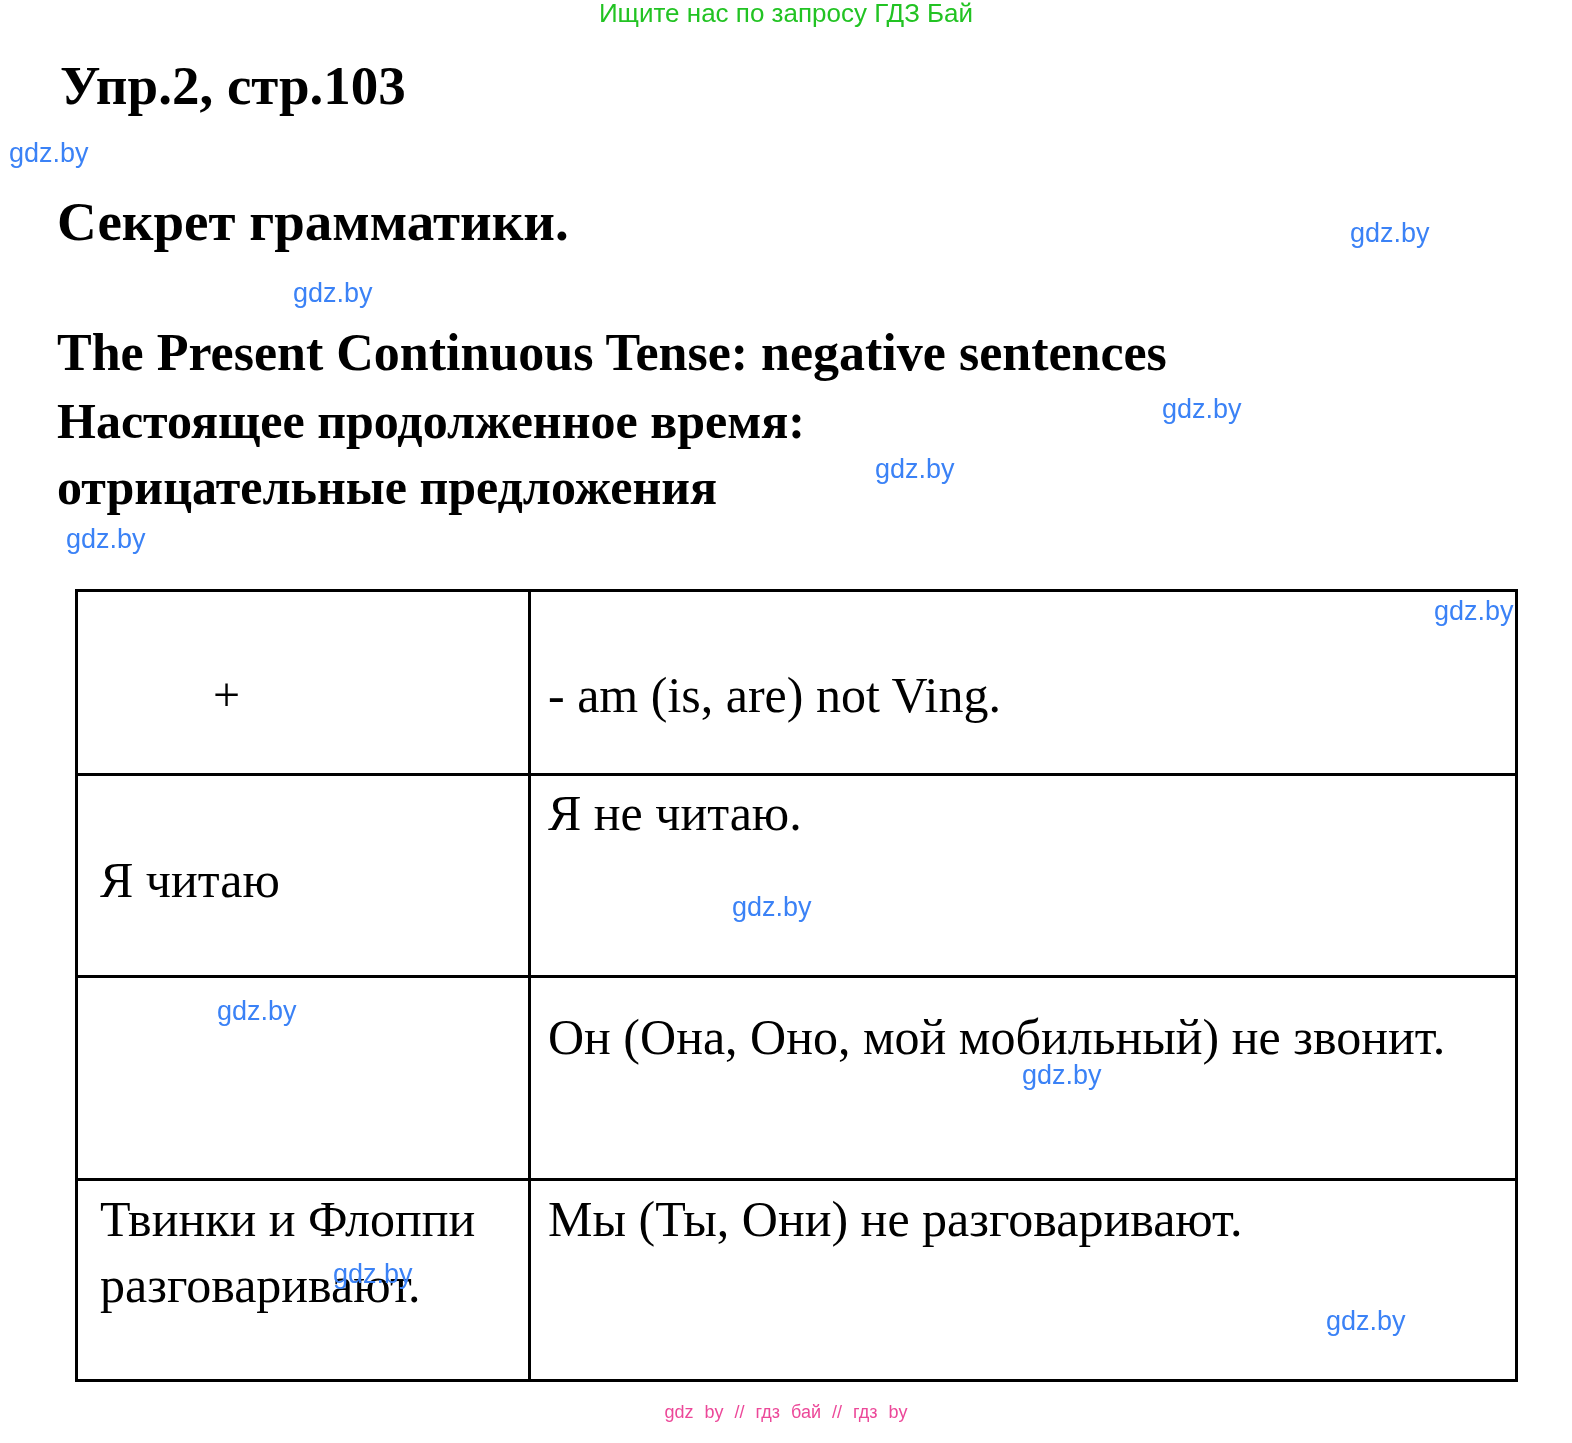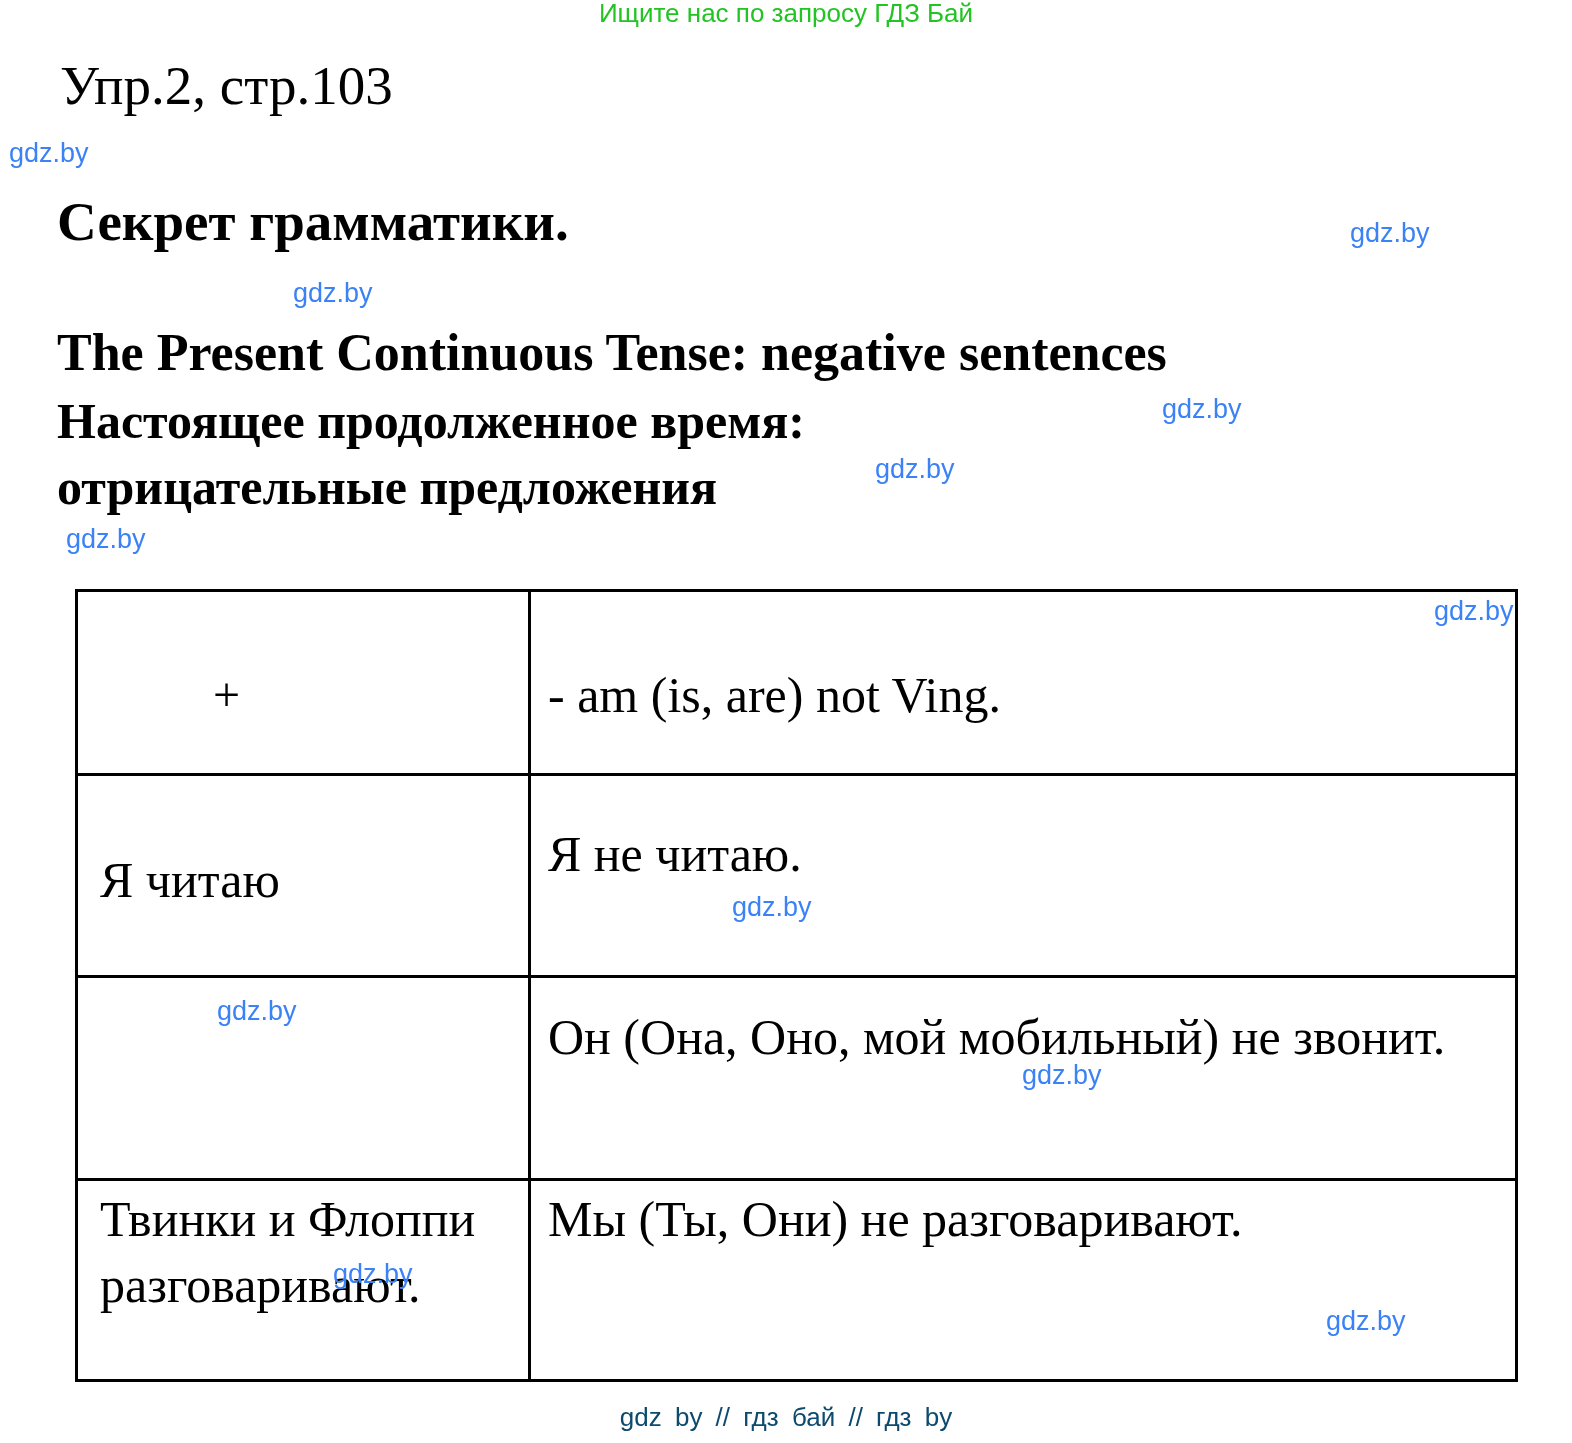--- a/index.html
+++ b/index.html
@@ -21,28 +21,28 @@
       left: 0; width: 1572px; top: -2px;
       text-align: center;
       font-family: "Liberation Sans", sans-serif;
       font-size: 26px;
       color: #22c323;
     }
     .footer-banner {
       left: 0; width: 1572px; top: 1402px;
       text-align: center;
       font-family: "Liberation Sans", sans-serif;
-      font-size: 26px;
-      color: #0c4a6e;
+      font-size: 18px;
+      color: #ec4899;
       word-spacing: 6px;
     }
 
     .h-exercise {
       left: 60px; top: 54px;
-      font-size: 55px; font-weight: normal;
+      font-size: 55px; font-weight: bold;
       letter-spacing: 0px;
     }
     .h-secret {
       left: 57px; top: 190px;
       font-size: 55px; font-weight: bold; text-align: right;
     }
     .h-tense {
       left: 57px; top: 323px;
       font-size: 52px; font-weight: bold;
       transform: scaleX(1.0);
@@ -116,21 +116,21 @@
 <div class="grammar-table">
   <div class="col-divider"></div>
   <div class="row-divider" style="top:181px;"></div>
   <div class="row-divider" style="top:383px;"></div>
   <div class="row-divider" style="top:586px;"></div>
 
   <div class="cell-text" style="left:135px; top:70px; font-size:48px;">+</div>
   <div class="cell-text" style="left:470px; top:70px; white-space:nowrap;">-  am (is, are) not Ving.</div>
 
   <div class="cell-text" style="left:22px; top:255px; white-space:nowrap;">Я читаю</div>
-  <div class="cell-text" style="left:470px; top:188px; white-space:nowrap;margin-top:41px;">Я не читаю.</div>
+  <div class="cell-text" style="left:470px; top:188px; white-space:nowrap;">Я не читаю.</div>
 
   <div class="cell-text right-wide" style="left:470px; top:412px; width:950px;">Он (Она, Оно, мой мобильный) не звонит.</div>
 
   <div class="cell-text" style="left:22px; top:594px; width:420px;">Твинки и Флоппи разговаривают.</div>
   <div class="cell-text" style="left:470px; top:594px; white-space:nowrap;">Мы (Ты, Они) не разговаривают.</div>
 </div>
 
 <div class="abs wm" style="left:1434px; top:596px;">gdz.by</div>
 <div class="abs wm" style="left:732px; top:892px;">gdz.by</div>
 <div class="abs wm" style="left:217px; top:996px;">gdz.by</div>

